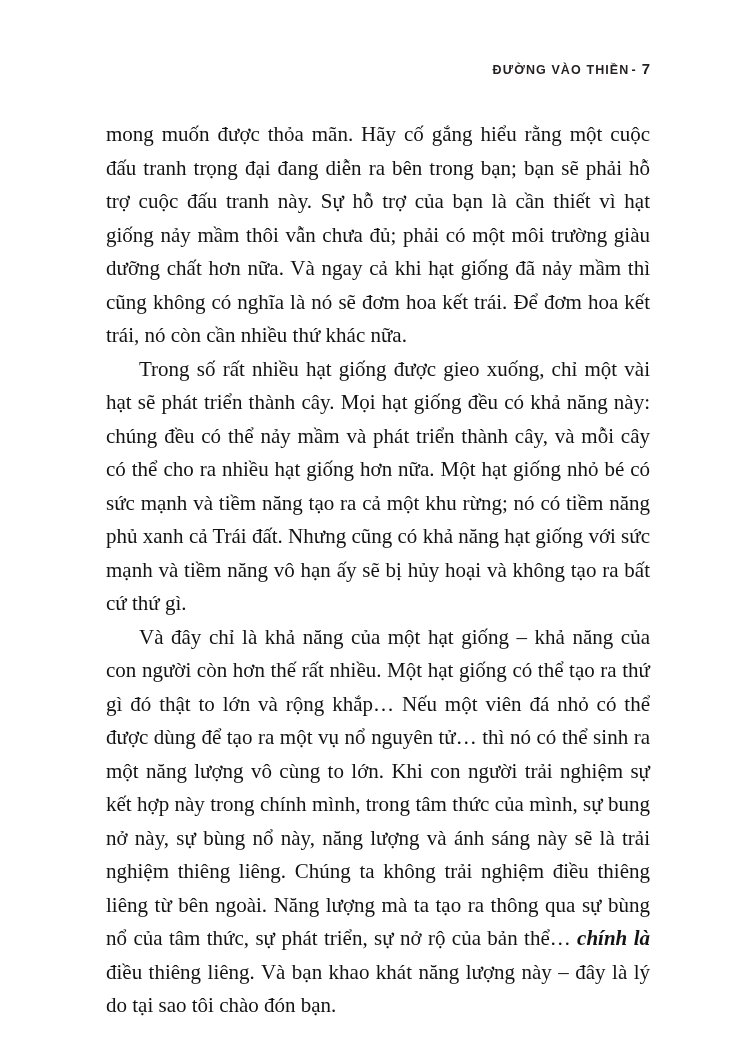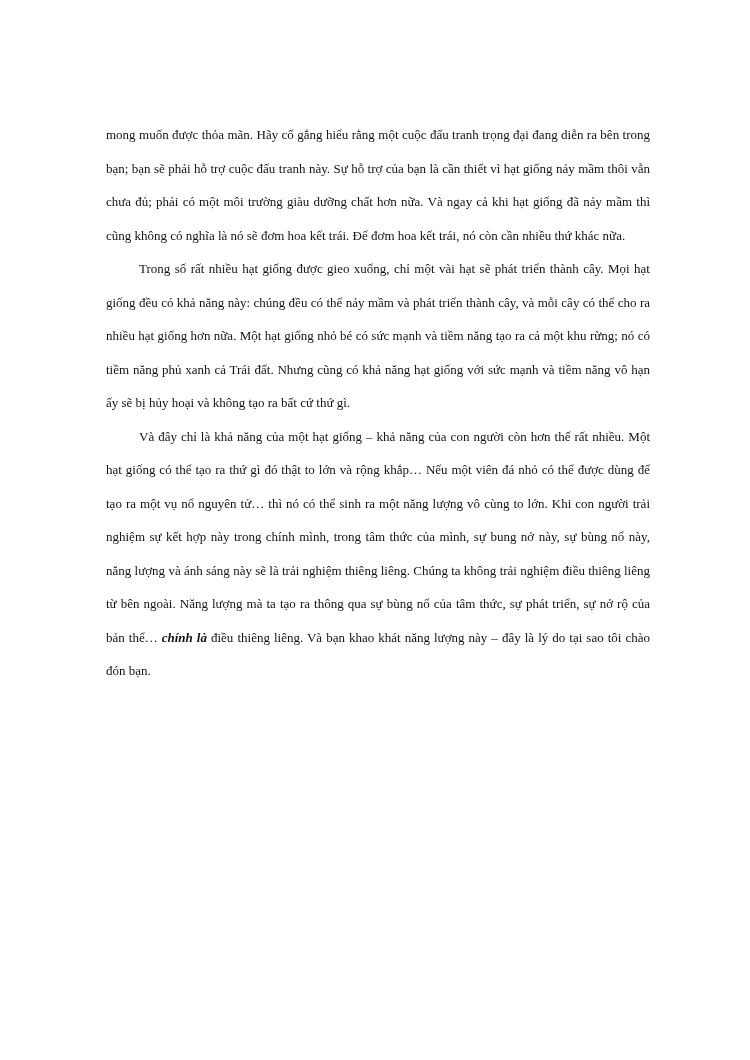--- a/index.html
+++ b/index.html
@@ -43,21 +43,21 @@
     display: inline;
     font-size: 15px;
     letter-spacing: 0;
     margin-left: 3px;
   }
   .body-text {
     position: absolute;
     top: 118px;
     left: 106px;
     width: 544px;
-    font-size: 13px;
+    font-size: 21px;
     line-height: 33.5px;
     text-align: justify;
     text-justify: inter-word;
     color: #131313;
     font-family: "Liberation Serif", serif;
   }
   .body-text p {
     margin: 0;
   }
   .body-text p.indent {
@@ -66,20 +66,23 @@
   .body-text em {
     font-style: italic;
     font-weight: bold;
   }
 </style>
 </head>
 <body>
 
 <div class="page">
 
+  <div class="header">
+    <span class="running-title">ĐƯỜNG VÀO THIỀN</span><span class="sep">-</span><span class="folio">7</span>
+  </div>
 
   <div class="body-text">
     <p>mong muốn được thỏa mãn. Hãy cố gắng hiểu rằng một cuộc đấu tranh trọng đại đang diễn ra bên trong bạn; bạn sẽ phải hỗ trợ cuộc đấu tranh này. Sự hỗ trợ của bạn là cần thiết vì hạt giống nảy mầm thôi vẫn chưa đủ; phải có một môi trường giàu dưỡng chất hơn nữa. Và ngay cả khi hạt giống đã nảy mầm thì cũng không có nghĩa là nó sẽ đơm hoa kết trái. Để đơm hoa kết trái, nó còn cần nhiều thứ khác nữa.</p>
     <p class="indent">Trong số rất nhiều hạt giống được gieo xuống, chỉ một vài hạt sẽ phát triển thành cây. Mọi hạt giống đều có khả năng này: chúng đều có thể nảy mầm và phát triển thành cây, và mỗi cây có thể cho ra nhiều hạt giống hơn nữa. Một hạt giống nhỏ bé có sức mạnh và tiềm năng tạo ra cả một khu rừng; nó có tiềm năng phủ xanh cả Trái đất. Nhưng cũng có khả năng hạt giống với sức mạnh và tiềm năng vô hạn ấy sẽ bị hủy hoại và không tạo ra bất cứ thứ gì.</p>
     <p class="indent"><span>Và đây chỉ là khả năng của một hạt giống – khả năng của con người còn hơn thế rất nhiều. Một hạt giống có thể tạo ra thứ gì đó thật to lớn và rộng khắp… Nếu một viên đá nhỏ có thể được dùng để tạo ra một vụ nổ nguyên tử… thì nó có thể sinh ra một năng lượng vô cùng to lớn. Khi con người trải nghiệm sự kết hợp này trong chính mình, trong tâm thức của mình, sự bung nở này, sự bùng nổ này, năng lượng và ánh sáng này sẽ là trải nghiệm thiêng liêng. Chúng ta không trải nghiệm điều thiêng liêng từ bên ngoài. Năng lượng mà ta tạo ra thông qua sự bùng nổ của tâm thức, sự phát triển, sự nở rộ của bản thể… </span><em>chính là</em><span> điều thiêng liêng. Và bạn khao khát năng lượng này – đây là lý do tại sao tôi chào đón bạn.</span></p>
   </div>
 
 </div>
 
 </body></html>

